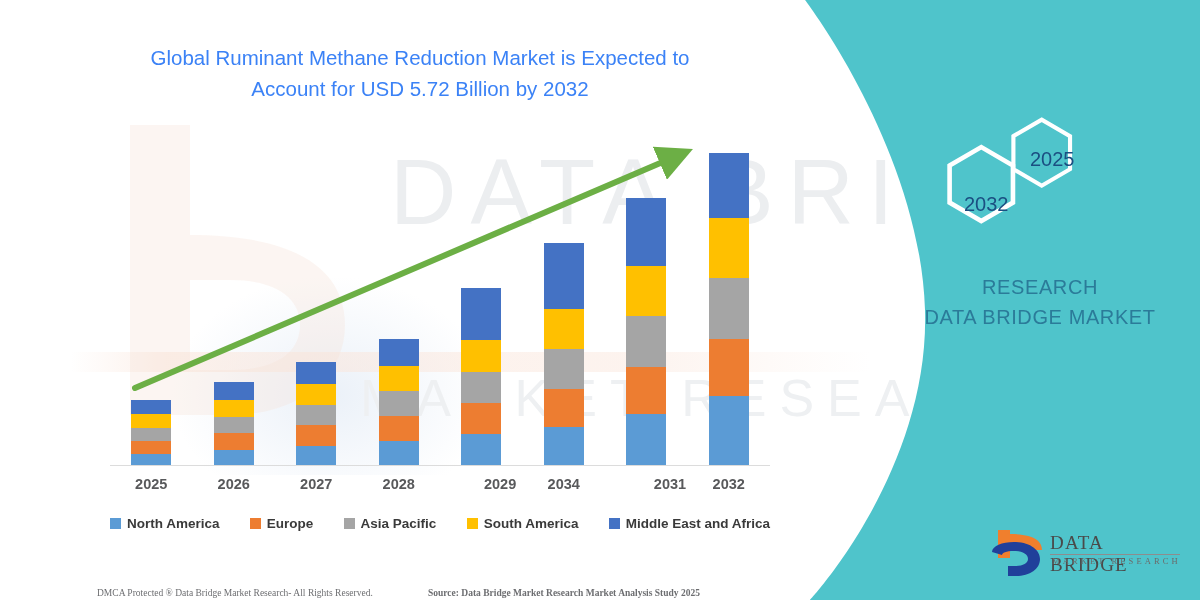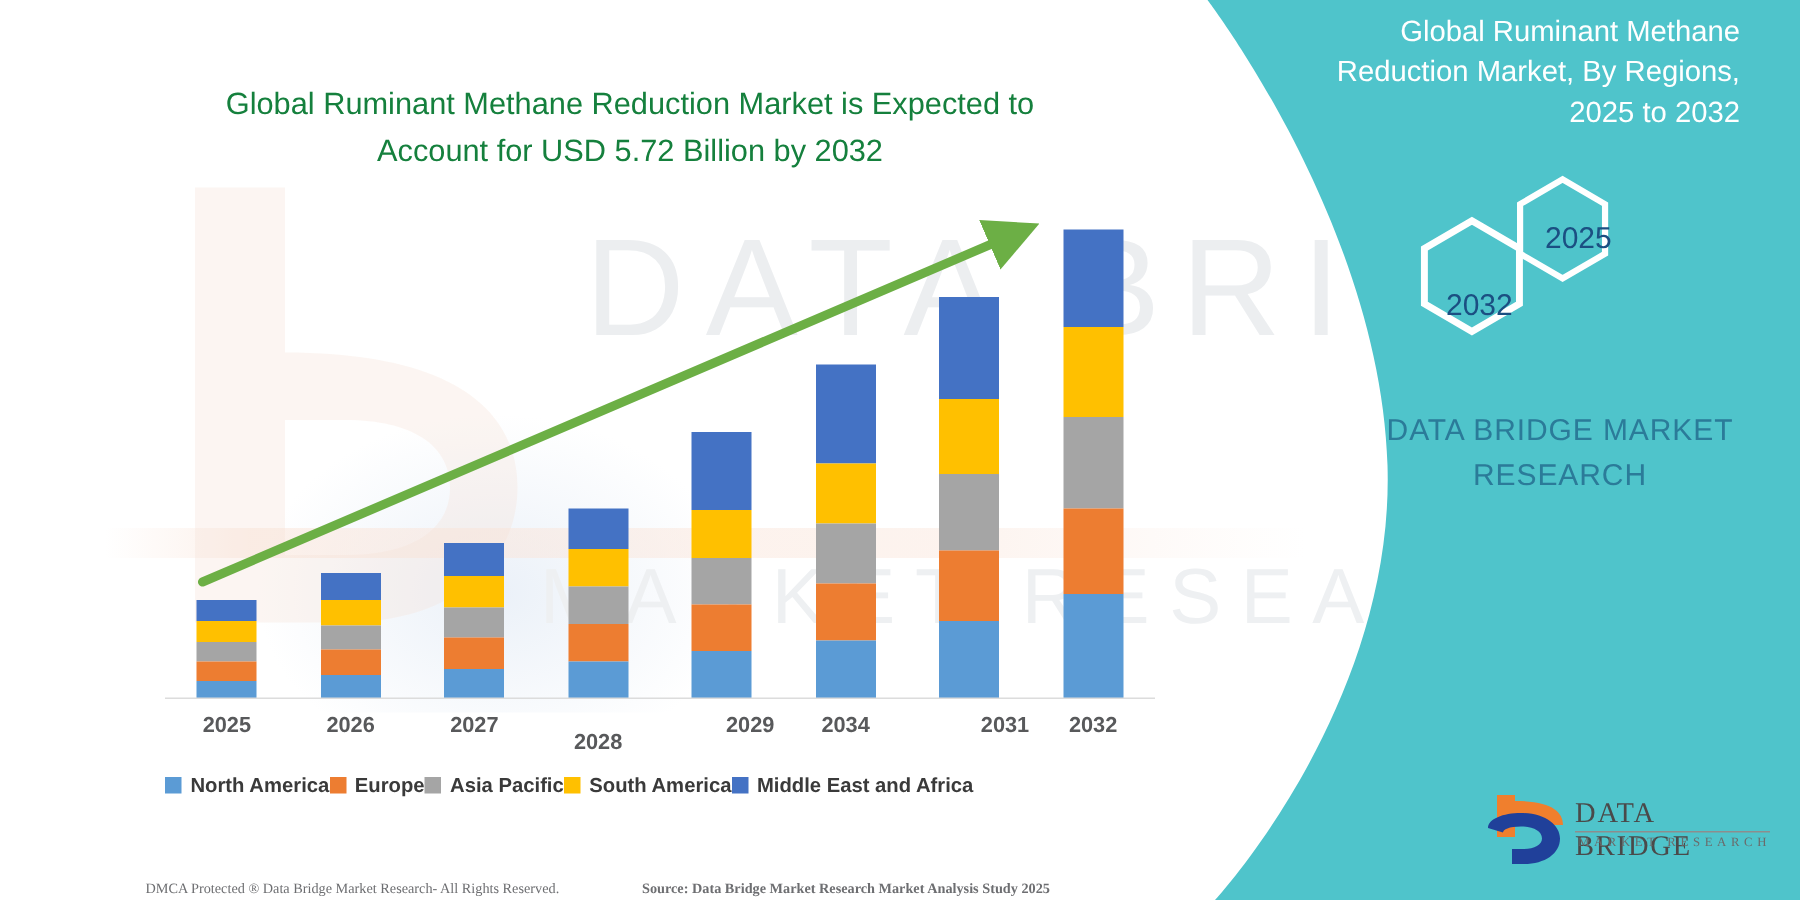--- a/index.html
+++ b/index.html
@@ -65,41 +65,41 @@
   }
   .logo-sub{
     position:absolute;left:62px;top:28px;color:#6b6b6b;
     font-size:8.5px;letter-spacing:3.1px;font-family:"Liberation Serif", serif;
   }
   .logo-rule{position:absolute;left:60px;top:26px;width:130px;height:1px;background:#8d8d8d;}
 
   
   .main-title{
     position:absolute;left:120px;top:42px;width:600px;text-align:center;
-    color:#15803d;font-size:20.5px;line-height:31px;font-weight:400;margin-top:12px;
+    color:#3b82f6;font-size:20.5px;line-height:31px;font-weight:400;
   }
 
   
   .chart{position:absolute;left:110px;top:140px;width:660px;height:326px;}
   .axis{position:absolute;left:110px;top:465px;width:660px;height:1px;background:#dcdcdc;}
   .bar{position:absolute;bottom:0;width:40px;}
   .seg{width:100%;display:block;}
   .xlabels{position:absolute;left:110px;top:476px;width:660px;height:22px;}
   .xlabel{
     position:absolute;width:70px;text-align:center;
     color:#58595b;font-size:14.5px;font-weight:bold;
   }
 
   
   .arrow-svg{position:absolute;left:110px;top:140px;width:660px;height:330px;}
 
   
   .legend{
     position:absolute;left:110px;top:512px;width:660px;height:22px;
-    display:flex;align-items:center;justify-content:flex-start;gap:0;
+    display:flex;align-items:center;justify-content:space-between;gap:14px;
   }
   .legend-item{display:flex;align-items:center;gap:6px;}
   .legend-swatch{width:11px;height:11px;display:block;}
   .legend-label{color:#3a3a3a;font-size:13.5px;font-weight:bold;white-space:nowrap;}
 
   
   .footer{position:absolute;left:0;top:588px;width:800px;height:24px;}
   .footer-left{
     position:absolute;left:97px;top:0;color:#6d6e71;font-size:9.5px;
     font-family:"Liberation Serif", serif;white-space:nowrap;
@@ -125,34 +125,33 @@
     </svg>
 
     <div class="wm-text one">DATA BRIDGE</div>
     <div class="wm-text two">MARKET RESEARCH</div>
   </div>
 
   <svg class="teal-panel" viewBox="0 0 420 600" preserveAspectRatio="none">
     <path d="M25 0 L420 0 L420 600 L30 600 C30 600 150 470 145 310 C140 150 25 0 25 0 Z" fill="#4FC4CB"></path>
   </svg>
 
-  <div class="panel-title">Global Ruminant Methane Reduction Market, By Regions, 2025 to 2032</div>
 
   <div class="hexwrap">
     <svg width="190" height="118" viewBox="0 0 190 118">
       <polygon points="38,38 62,24 86,38 86,66 62,80 38,66" fill="none" stroke="#ffffff" stroke-width="3.5" transform="translate(-10,14) scale(1.32) translate(-8,-8)"></polygon>
       <polygon points="38,38 62,24 86,38 86,66 62,80 38,66" fill="none" stroke="#ffffff" stroke-width="3.5" transform="translate(58,-16) scale(1.18) translate(-8,-4)"></polygon>
     </svg>
     <div class="hex-label y2032">2032</div>
     <div class="hex-label y2025">2025</div>
   </div>
 
   <div class="brand-line">
+    <div>RESEARCH</div>
     <div>DATA BRIDGE MARKET</div>
-    <div>RESEARCH</div>
   </div>
 
   <div class="main-title">Global Ruminant Methane Reduction Market is Expected to Account for USD 5.72 Billion by 2032</div>
 
   <div class="chart" id="chart">
       <div class="bar" style="left: 21.25px; height: 66.2115px;">
         <span class="seg" style="background: rgb(68, 114, 196); height: 21.2121%;"></span>
         <span class="seg" style="background: rgb(255, 192, 0); height: 21.2121%;"></span>
         <span class="seg" style="background: rgb(165, 165, 165); height: 19.697%;"></span>
         <span class="seg" style="background: rgb(237, 125, 49); height: 19.697%;"></span>
@@ -216,21 +215,21 @@
         <path d="M0,0 L6,3 L0,6 z" fill="#6CAF45"></path>
       </marker>
     </defs>
     <line x1="25" y1="248" x2="562" y2="18" stroke="#6CAF45" stroke-width="6" stroke-linecap="round" marker-end="url(#ah)"></line>
   </svg>
 
   <div class="xlabels" id="xlabels">
       <div class="xlabel" style="left: 6.25px;">2025</div>
       <div class="xlabel" style="left: 88.75px;">2026</div>
       <div class="xlabel" style="left: 171.25px;">2027</div>
-      <div class="xlabel" style="left: 253.75px; margin-top: 11px;">2028</div>
+      <div class="xlabel" style="left: 253.75px;">2028</div>
       <div class="xlabel" style="left: 336.25px; text-align: right;">2029</div>
       <div class="xlabel" style="left: 418.75px;">2034</div>
       <div class="xlabel" style="left: 525px;">2031</div>
       <div class="xlabel" style="left: 583.75px;">2032</div>
     </div>
 
   <div class="legend" id="legend">
       <div class="legend-item">
         <span class="legend-swatch" style="background: rgb(91, 155, 213);"></span>
         <span class="legend-label">North America</span>

